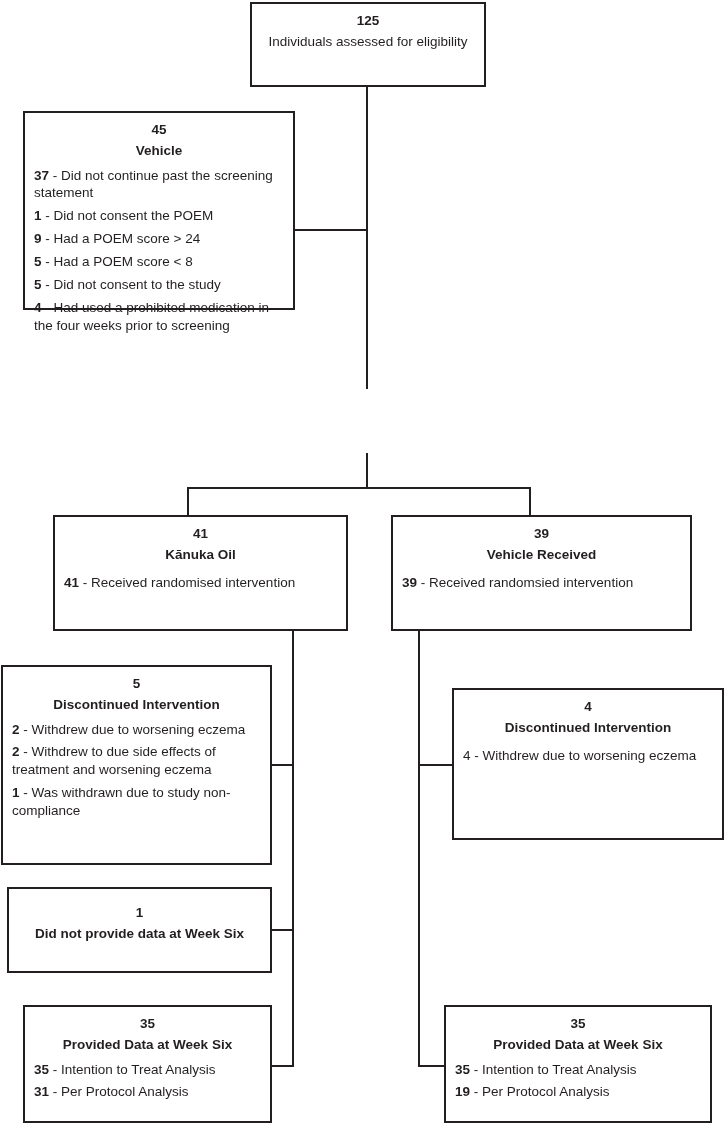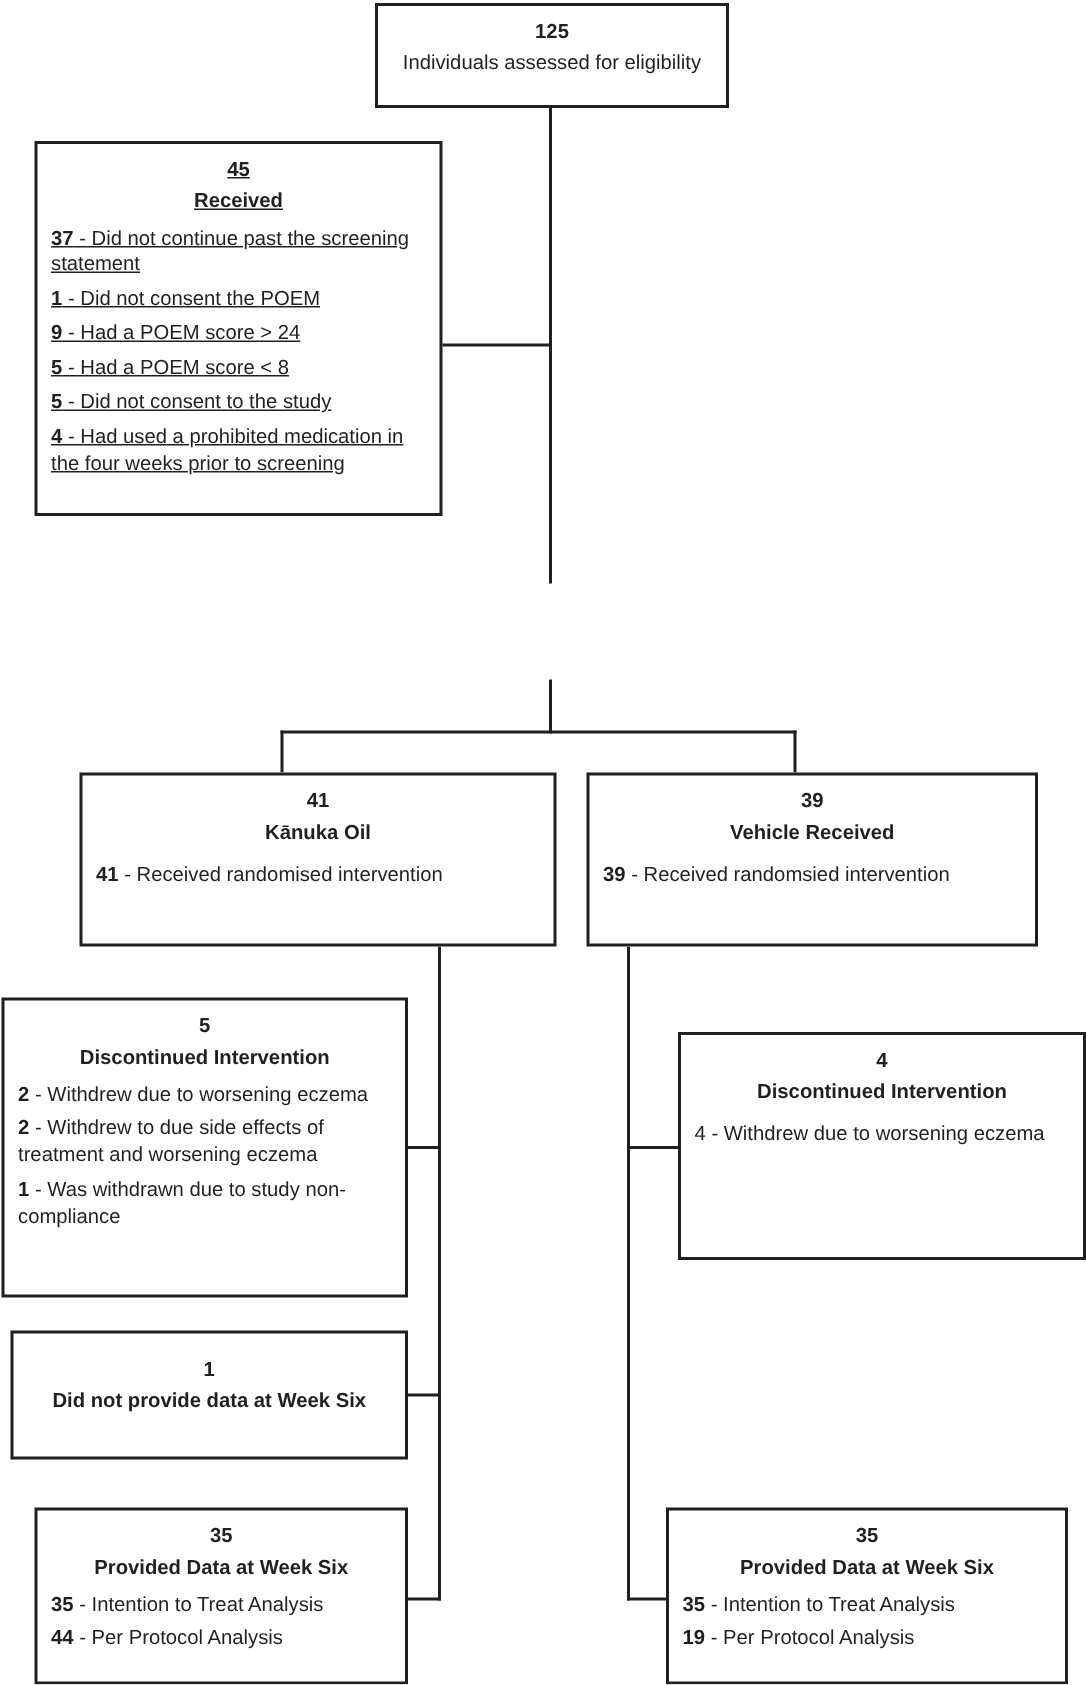--- a/index.html
+++ b/index.html
@@ -81,42 +81,42 @@
 
   <div class="vline" style="left:292px; top:631px; height:436px;"></div>
   <div class="hline" style="left:270px; top:764px; width:24px;"></div>
   <div class="hline" style="left:270px; top:929px; width:24px;"></div>
   <div class="hline" style="left:270px; top:1065px; width:24px;"></div>
 
   <div class="vline" style="left:418px; top:631px; height:436px;"></div>
   <div class="hline" style="left:418px; top:764px; width:36px;"></div>
   <div class="hline" style="left:418px; top:1065px; width:28px;"></div>
 
-  <div class="box" style="left:250px; top:2px; width:236px; height:70px;">
+  <div class="box" style="left:250px; top:2px; width:236px; height:85px;">
     <div class="inner">
       <div class="hdr">125</div>
       <div class="sub">Individuals assessed for eligibility</div>
     </div>
   </div>
 
-  <div class="box tight" style="left:23px; top:94px; width:272px; height:250px;text-decoration:underline;">
+  <div class="box tight" style="left:23px; top:111px; width:272px; height:199px;">
     <div class="inner">
       <div class="hdr">45</div>
-      <div class="hdr2">Received</div>
+      <div class="hdr2">Vehicle</div>
       <div class="item"><b>37</b><span> - Did not continue past the screening statement</span></div>
       <div class="item"><b>1</b><span> - Did not consent the POEM</span></div>
       <div class="item"><b>9</b><span> - Had a POEM score &gt; 24</span></div>
       <div class="item"><b>5</b><span> - Had a POEM score &lt; 8</span></div>
       <div class="item"><b>5</b><span> -  Did not consent to the study</span></div>
       <div class="item"><b>4</b><span> - Had used a prohibited medication in the four weeks prior to screening</span></div>
     </div>
   </div>
 
 
-  <div class="box" style="left:53px; top:515px; width:318px; height:116px;">
+  <div class="box" style="left:53px; top:515px; width:295px; height:116px;">
     <div class="inner">
       <div class="hdr">41</div>
       <div class="hdr2">Kānuka Oil</div>
       <div class="item"><b>41</b><span> - Received randomised intervention</span></div>
     </div>
   </div>
 
   <div class="box" style="left:391px; top:515px; width:301px; height:116px;">
     <div class="inner">
       <div class="hdr">39</div>
@@ -148,21 +148,21 @@
       <div class="hdr">1</div>
       <div class="hdr2">Did not provide data at Week Six</div>
     </div>
   </div>
 
   <div class="box tight" style="left:23px; top:1005px; width:249px; height:118px;">
     <div class="inner">
       <div class="hdr">35</div>
       <div class="hdr2">Provided Data at Week Six</div>
       <div class="item"><b>35</b><span> - Intention to Treat Analysis</span></div>
-      <div class="item"><b>44</b><span> - Per Protocol Analysis</span></div>
+      <div class="item"><b>31</b><span> - Per Protocol Analysis</span></div>
     </div>
   </div>
 
   <div class="box tight" style="left:444px; top:1005px; width:268px; height:118px;">
     <div class="inner">
       <div class="hdr">35</div>
       <div class="hdr2">Provided Data at Week Six</div>
       <div class="item"><b>35</b><span> - Intention to Treat Analysis</span></div>
       <div class="item"><b>19</b><span> - Per Protocol Analysis</span></div>
     </div>

